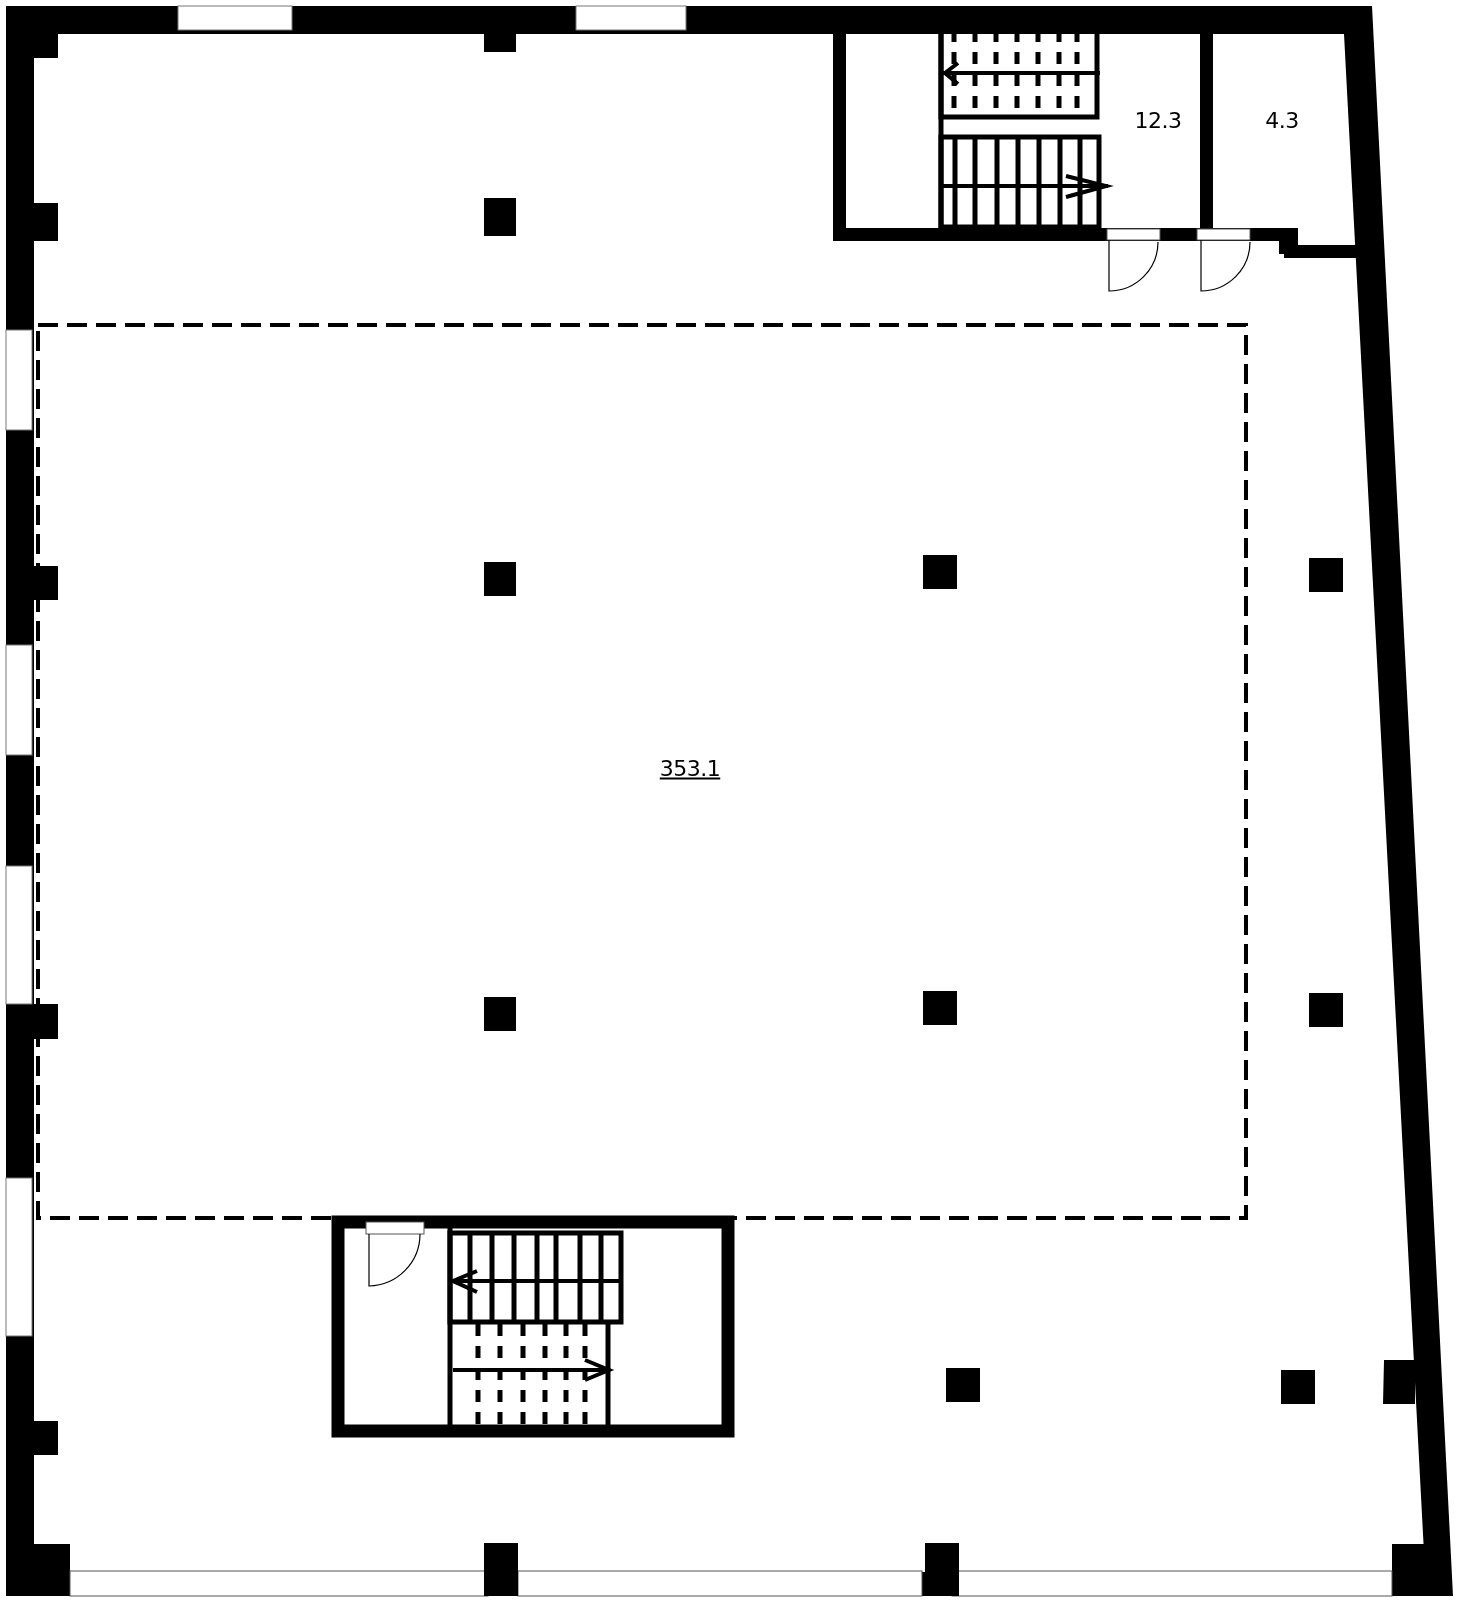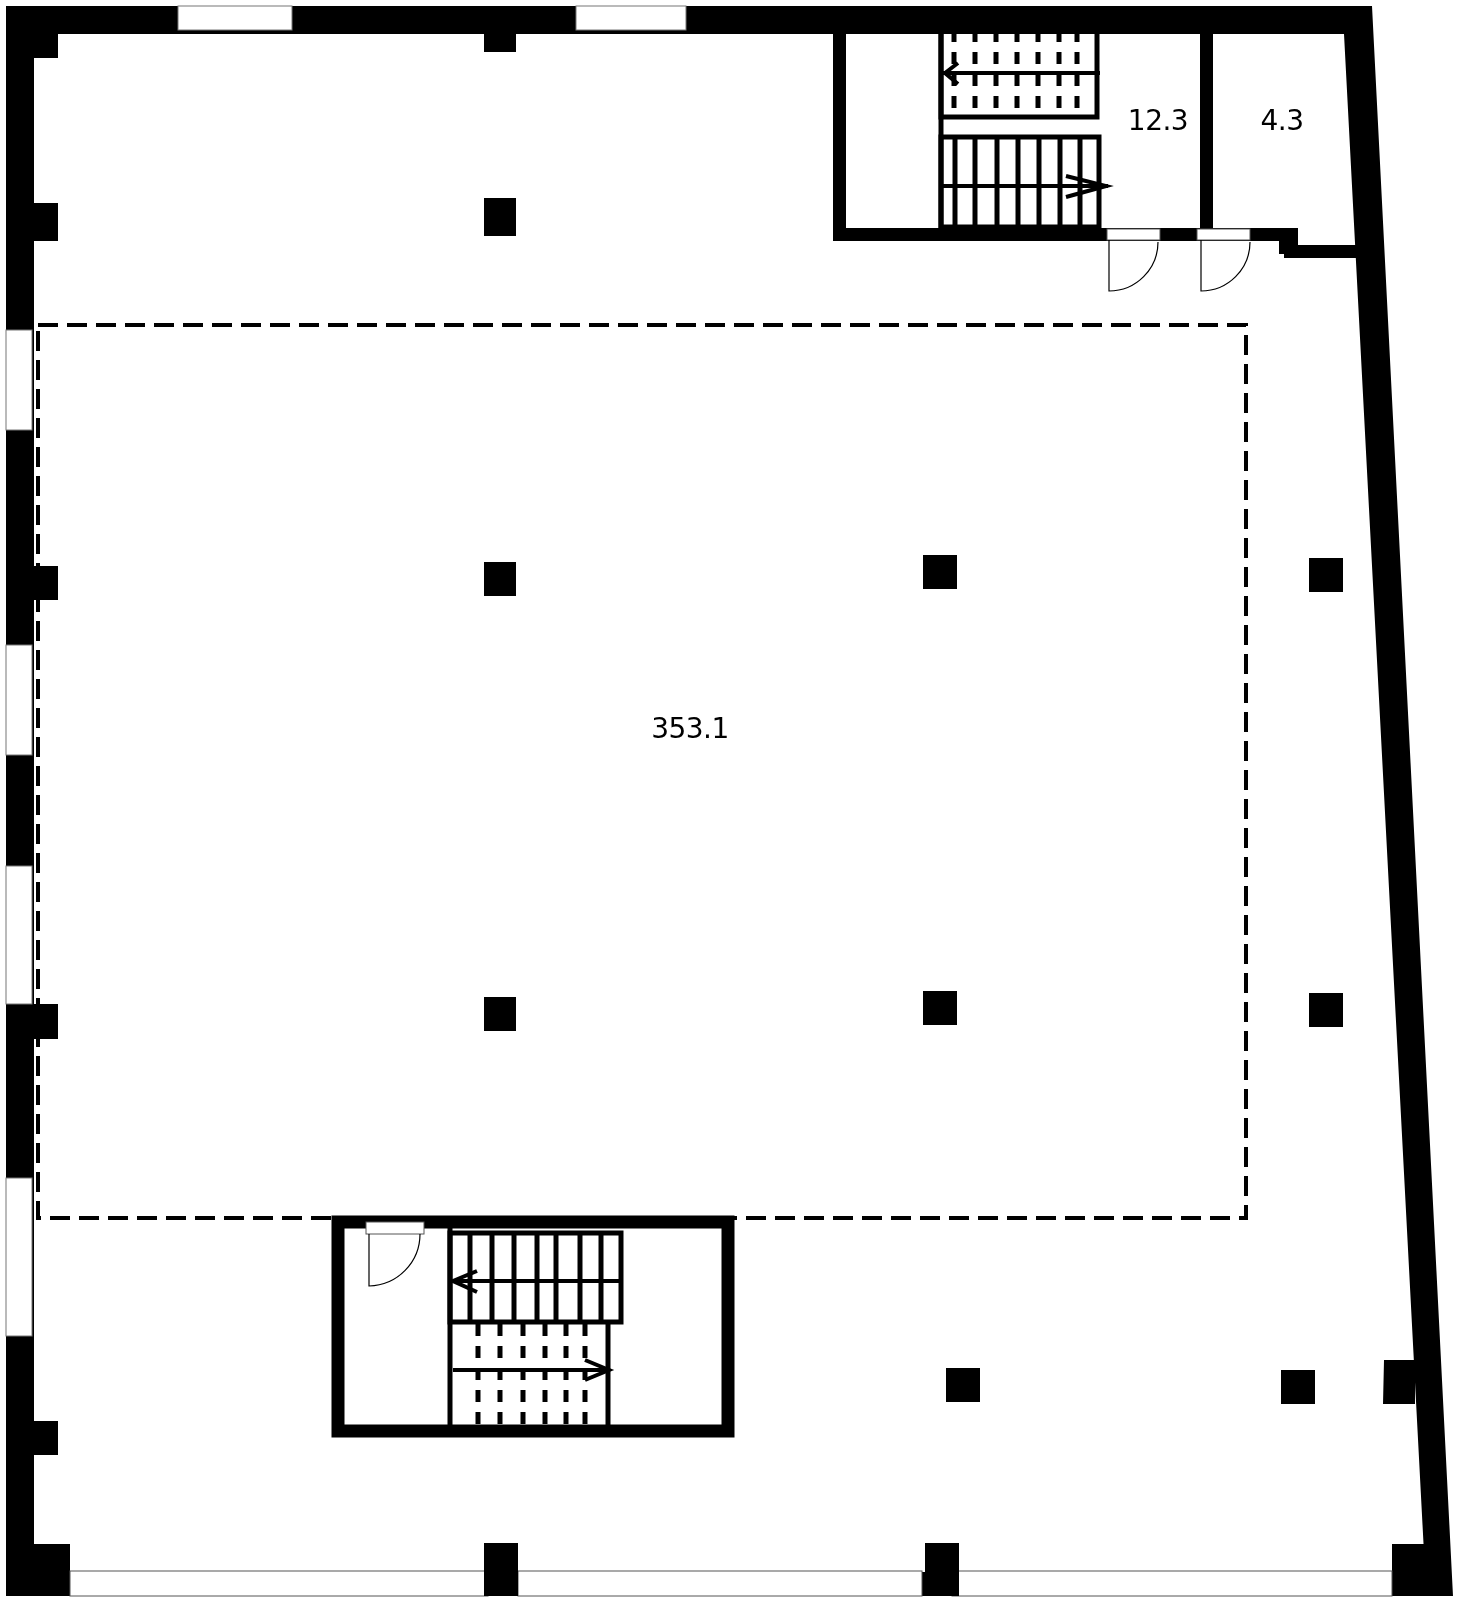--- a/index.html
+++ b/index.html
@@ -1,21 +1,21 @@
 <!DOCTYPE html>
 <html><head>
   <meta charset="utf-8">
   <style>
     html, body { margin: 0; padding: 0; background: #ffffff; }
     body { width: 1483px; height: 1600px; overflow: hidden; }
     #plan { position: absolute; left: 0; top: 0; width: 1483px; height: 1600px; }
     .label {
       position: absolute;
       font-family: "DejaVu Sans", sans-serif;
-      font-size: 28px;
+      font-size: 22px;
       color: #000;
       letter-spacing: -0.5px;
       transform: translate(-50%, -50%);
       white-space: nowrap;
     }
   </style>
 </head>
 <body>
 
 <svg id="plan" viewBox="0 0 1483 1600" xmlns="http://www.w3.org/2000/svg">
@@ -162,15 +162,15 @@
       <line x1="453" y1="1281" x2="620" y2="1281"></line>
       <polyline points="477,1271 453,1281 477,1292"></polyline>
     </g>
     <g stroke-width="4">
       <line x1="453" y1="1370" x2="608" y2="1370"></line>
       <polyline points="585,1360 609,1370 585,1380"></polyline>
     </g>
   </g>
 </svg>
 
-<div class="label" style="left:690px; top:728px;">353.1</div>
+<div class="label" style="left:690px; top:768px;text-decoration:underline;">353.1</div>
 <div class="label" style="left:1158px; top:120px;">12.3</div>
 <div class="label" style="left:1282px; top:120px;text-align:center;">4.3</div>
 
 </body></html>

